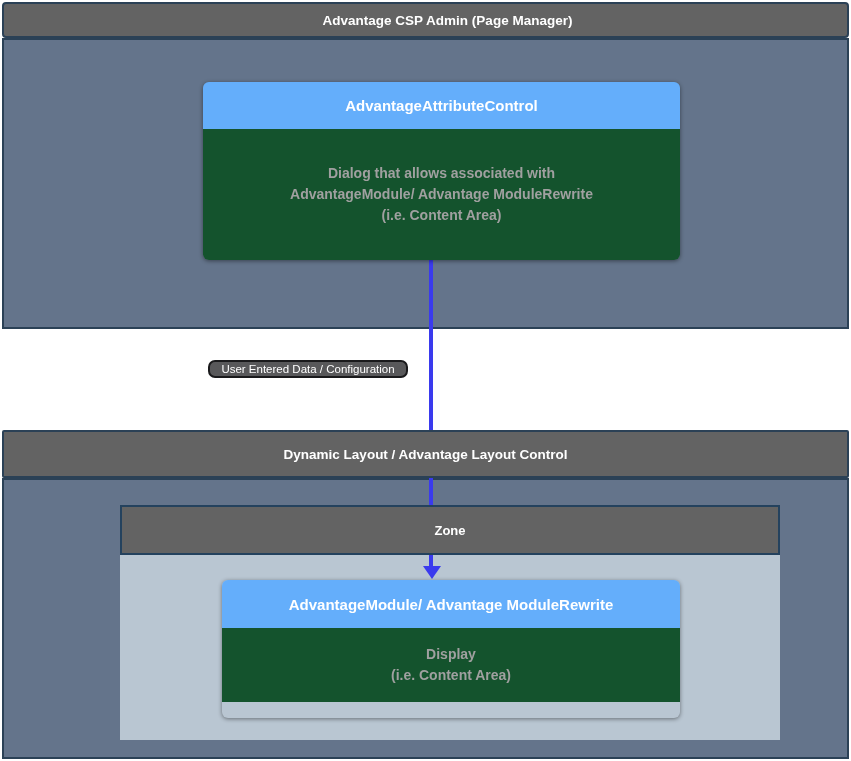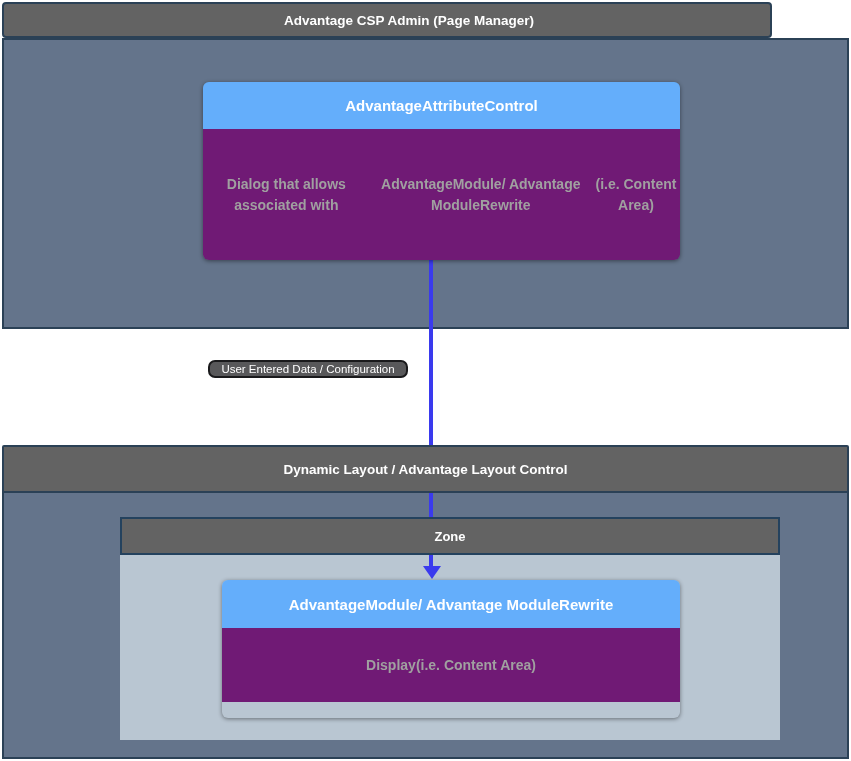--- a/index.html
+++ b/index.html
@@ -22,23 +22,23 @@
     background: #636363;
     border: 2px solid #2b4156;
     border-radius: 4px;
     color: #ffffff;
     font-weight: bold;
     display: flex;
     align-items: center;
     justify-content: center;
     z-index: 3;
   }
-  #admin-header  { left: 2px;  top: 2px;   width: 770px; height: 36px; font-size: 13.5px; padding-left: 44px; }
-  #layout-header { left: 2px;  top: 430px; width: 847px; height: 48px; font-size: 13.5px; border-radius: 2px; margin-top: 15px; }
-  #zone-header   { left: 120px; top: 517px; width: 660px; height: 38px; font-size: 13px; border-radius: 0; border-color: #24425e; }
+  #admin-header  { left: 2px;  top: 2px;   width: 847px; height: 36px; font-size: 13.5px; padding-left: 44px; }
+  #layout-header { left: 2px;  top: 430px; width: 847px; height: 48px; font-size: 13.5px; border-radius: 2px; }
+  #zone-header   { left: 120px; top: 505px; width: 660px; height: 50px; font-size: 13px; border-radius: 0; border-color: #24425e; }
 
   
   .panel {
     position: absolute;
     box-sizing: border-box;
     background: #64748b;
     border: 2px solid #2b4156;
     z-index: 0;
   }
   #admin-panel  { left: 2px; top: 38px;  width: 847px; height: 291px; }
@@ -64,27 +64,28 @@
   .node .node-title {
     background: #64aefb;
     color: #ffffff;
     font-weight: bold;
     font-size: 15px;
     display: flex;
     align-items: center;
     justify-content: center;
   }
   .node .node-body {
-    background: #701a75;
+    background: #14532d;
     color: #a0a0a0;
     font-weight: bold;
     font-size: 14px;
     line-height: 21px;
     text-align: center;
     display: flex;
+    flex-direction: column;
     align-items: center;
     justify-content: center;
   }
   #attribute-control { left: 203px; top: 82px;  width: 477px; height: 178px; }
   #attribute-control .node-title { height: 47px; }
   #attribute-control .node-body  { height: 131px; }
 
   #module-box { left: 222px; top: 580px; width: 458px; height: 138px; }
   #module-box .node-title { height: 48px; }
   #module-box .node-body  { height: 74px; }

